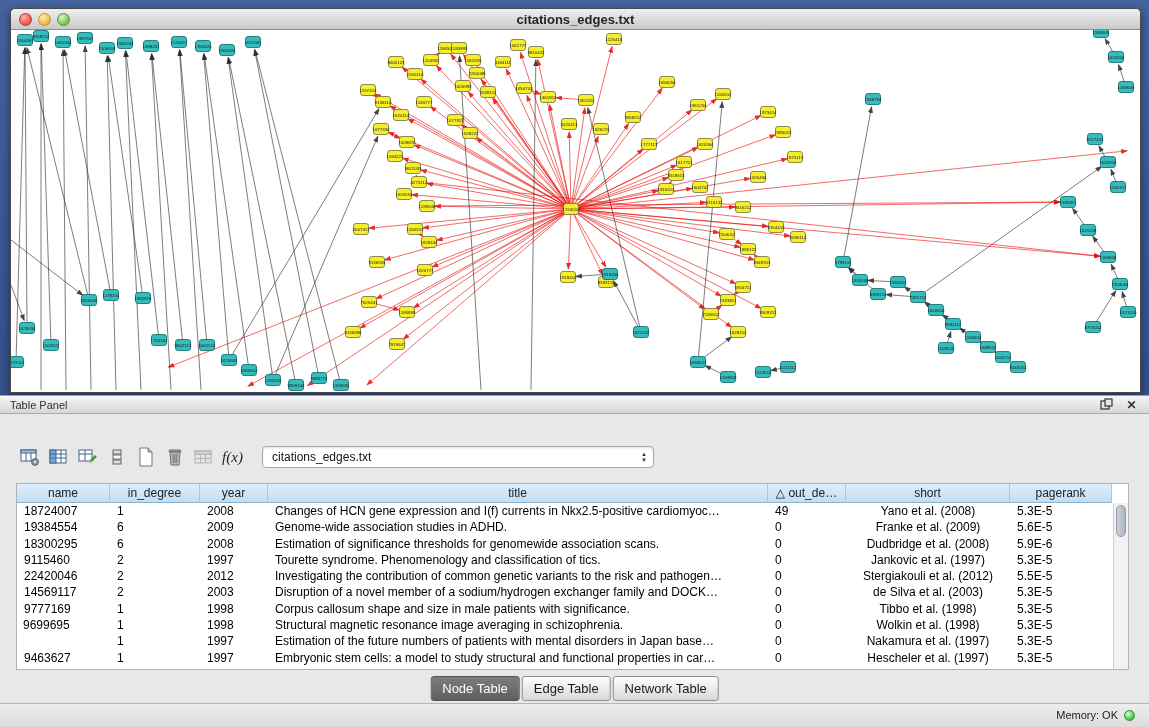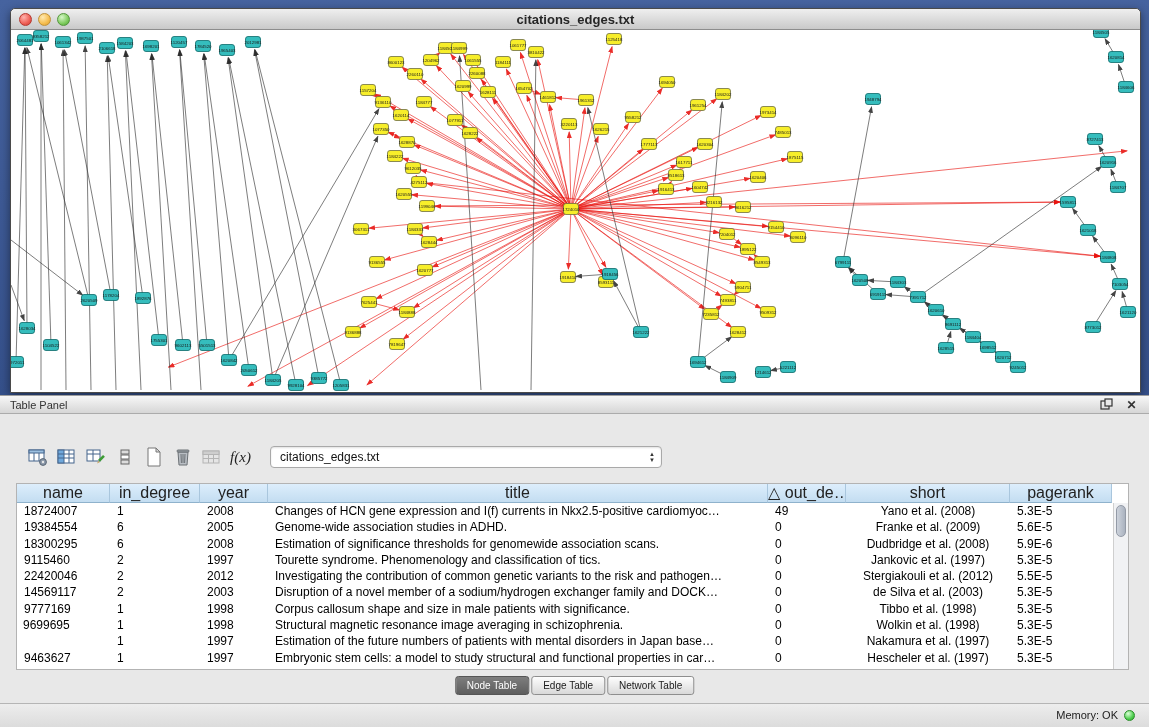--- a/index.html
+++ b/index.html
@@ -28,51 +28,51 @@
   .table-panel { position:absolute; top:395px; left:0; width:1149px; height:308px;
                  background:#e8e8e8; }
   .panel-header { position:absolute; top:0; left:0; right:0; height:19px;
                   background:linear-gradient(#f7f7f7,#d6d6d6);
                   border-top:1px solid #9e9e9e; border-bottom:1px solid #ababab;
                   font-size:11px; color:#333; line-height:18px; padding-left:10px; }
   .panel-hicons { position:absolute; right:10px; top:1px; display:flex; gap:10px; align-items:center; }
   .phbtn { width:15px; height:15px; display:flex; align-items:center; justify-content:center;
            font-size:12px; font-weight:bold; color:#333; cursor:default; }
 
-  .toolbar { position:absolute; top:50px; left:24px; display:flex; align-items:center; gap:2px; }
+  .toolbar { position:absolute; top:50px; left:16px; display:flex; align-items:center; gap:2px; }
   .tool { width:27px; height:24px; display:flex; align-items:center; justify-content:center; }
   .fx { font-family:"Liberation Serif", serif; font-style:italic; font-size:15px; color:#222; }
   .combo { margin-left:14px; width:392px; height:22px; background:#fff;
            border:1px solid #a9a9a9; border-radius:4px; position:relative;
            font-size:12px; color:#111; line-height:20px; padding-left:9px;
            box-shadow:inset 0 1px 2px rgba(0,0,0,.12); }
   .combo .arrows { position:absolute; right:6px; top:0; height:20px; display:flex;
                    flex-direction:column; justify-content:center; line-height:6px;
                    font-size:6px; color:#333; }
 
   .tbl { position:absolute; top:88px; left:16px; width:1113px; height:187px;
          background:#fff; border:1px solid #b3b3b3; }
   .thead { display:flex; height:19px; }
-  .th { height:19px; line-height:18px; font-size:16px; color:#222; text-align:center;
+  .th { height:19px; line-height:18px; font-size:12px; color:#222; text-align:center;
         background:linear-gradient(#ddeefc,#c3ddf1);
         border-right:1px solid #a9c6dd; border-bottom:1px solid #8fb2cc;
         white-space:nowrap; overflow:hidden; }
   .tbody { }
   .tr { display:flex; height:16.3px; line-height:16.3px; font-size:12px; color:#000; }
   .td { padding-left:7px; white-space:nowrap; overflow:hidden; }
   .td.ctr { text-align:center; padding-left:0; }
   .vscroll { position:absolute; top:19px; right:0; bottom:0; width:15px;
              background:#f1f2f4; border-left:1px solid #cfcfcf; }
   .vthumb { position:absolute; top:2px; left:2px; width:10px; height:32px;
             background:linear-gradient(90deg,#cdd3dc,#aab2bf); border:1px solid #939aa6;
             border-radius:6px; }
 
   .tabs { position:absolute; top:281px; left:50%; transform:translateX(-50%);
           display:flex; gap:2px; }
-  .tab { height:19px; padding:0 11px; font-size:10px; font-family:"Liberation Sans",sans-serif;
+  .tab { height:25px; padding:0 11px; font-size:13px; font-family:"Liberation Sans",sans-serif;
          border:1px solid #8e8e8e; border-radius:3px; color:#1a1a1a;
          background:linear-gradient(#fdfdfd,#d9d9d9); }
   .tab.active { background:linear-gradient(#7d7d7d,#5e5e5e); color:#fff; border-color:#555; }
 
   .status-bar { position:absolute; top:703px; left:0; width:1149px; height:24px;
                 background:linear-gradient(#ededed,#dcdcdc); border-top:1px solid #b5b5b5; }
   .mem { position:absolute; right:14px; top:5px; display:flex; align-items:center; gap:6px;
          font-size:11px; color:#222; }
   .memdot { width:11px; height:11px; border-radius:50%; border:1px solid #2a8f2a;
             background:radial-gradient(circle at 35% 30%, #dcffd8, #4fce4f 60%, #2aa52a); }
@@ -855,21 +855,21 @@
           <div class="td" style="width: 90px;">1</div>
           <div class="td" style="width: 68px;">2008</div>
           <div class="td" style="width: 500px;">Changes of HCN gene expression and I(f) currents in Nkx2.5-positive cardiomyoc…</div>
           <div class="td" style="width: 78px;">49</div>
           <div class="td ctr" style="width: 164px;">Yano et al. (2008)</div>
           <div class="td" style="width: 102px;">5.3E-5</div>
         </div>
         <div class="tr">
           <div class="td" style="width: 93px;">19384554</div>
           <div class="td" style="width: 90px;">6</div>
-          <div class="td" style="width: 68px;">2005</div>
+          <div class="td" style="width: 68px;">2009</div>
           <div class="td" style="width: 500px;">Genome-wide association studies in ADHD.</div>
           <div class="td" style="width: 78px;">0</div>
           <div class="td ctr" style="width: 164px;">Franke et al. (2009)</div>
           <div class="td" style="width: 102px;">5.6E-5</div>
         </div>
         <div class="tr">
           <div class="td" style="width: 93px;">18300295</div>
           <div class="td" style="width: 90px;">6</div>
           <div class="td" style="width: 68px;">2008</div>
           <div class="td" style="width: 500px;">Estimation of significance thresholds for genomewide association scans.</div>

